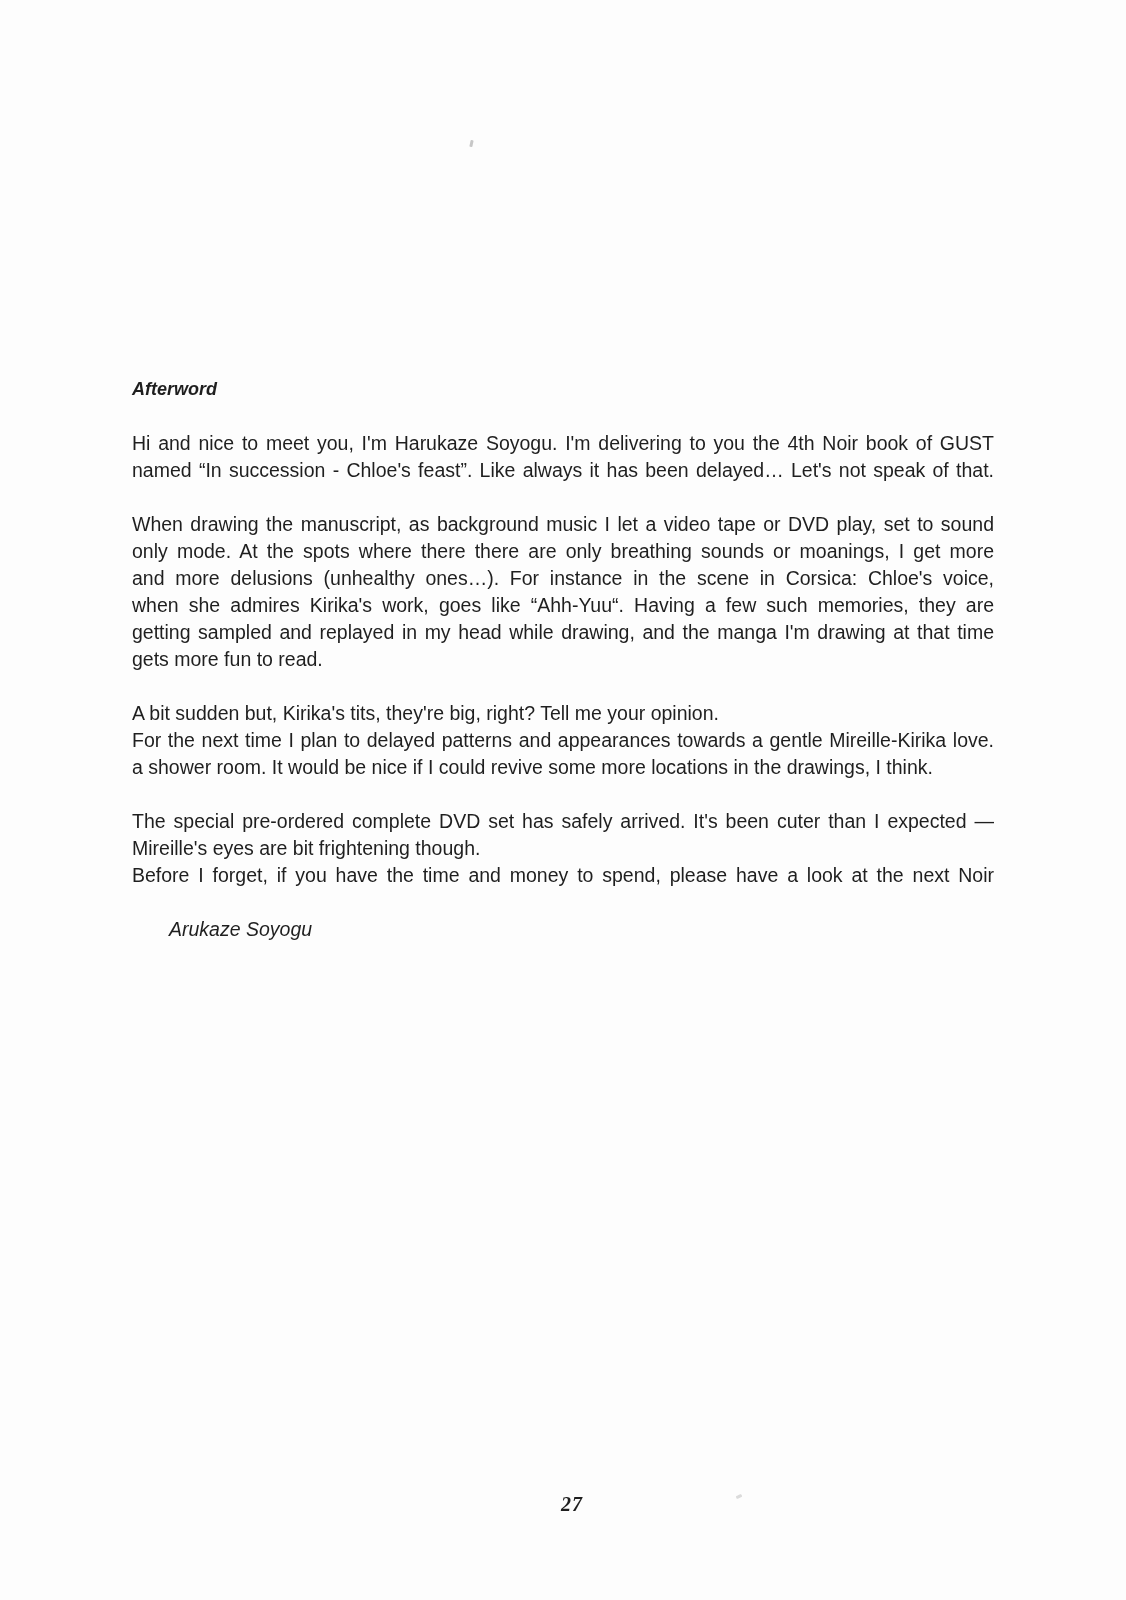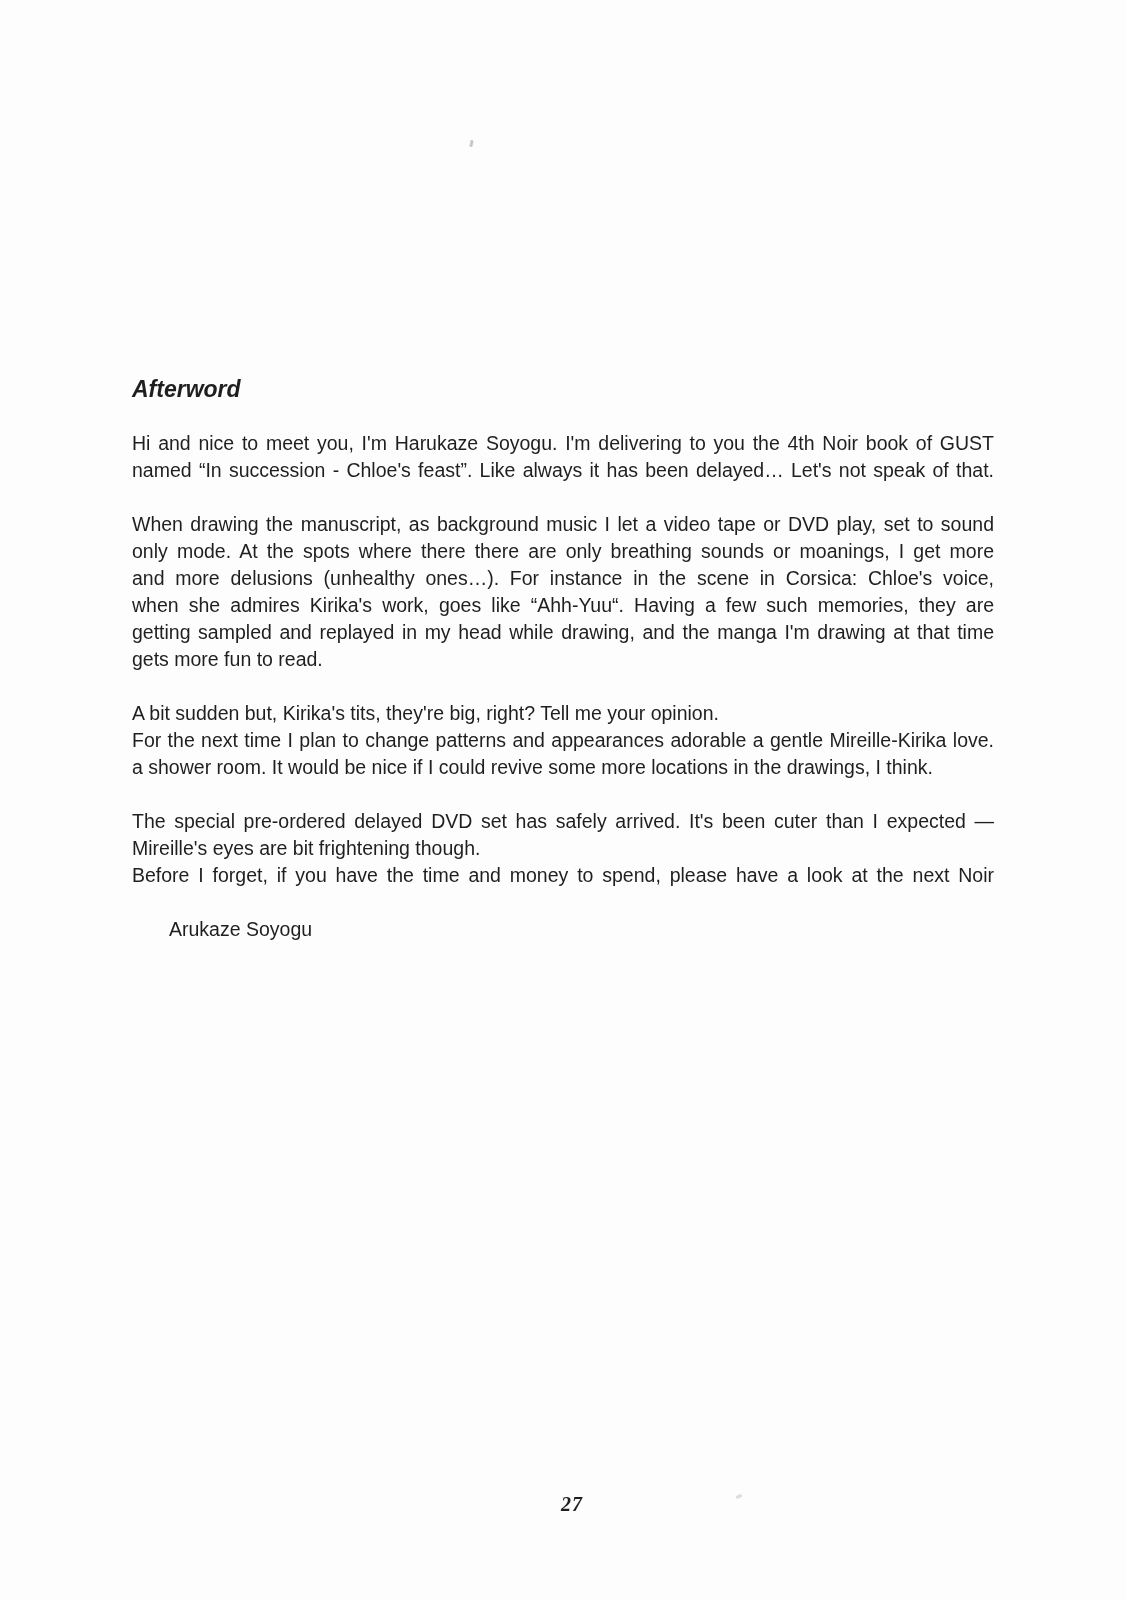--- a/index.html
+++ b/index.html
@@ -16,28 +16,29 @@
     position: absolute;
     left: 132px;
     top: 376px;
     width: 878px;
     font-size: 19.5px;
     line-height: 27px;
   }
   .heading {
     font-weight: bold;
     font-style: italic;
-    font-size: 23px;
+    font-size: 18px;
     line-height: 27px;
     margin: 0 0 27px 0;
   }
   .para { margin: 0 16px 27px 0; }
   .ln { text-align: left; white-space: normal; }
   .jl { text-align: justify; text-align-last: justify; }
   .signature {
+    font-style: italic;
     padding-left: 37px;
     line-height: 27px;
   }
   .page-number {
     position: absolute;
     top: 1493px;
     left: 0;
     width: 1126px;
     text-align: center;
     font-family: "Liberation Serif", serif;
@@ -78,26 +79,26 @@
       <div class="ln jl">When drawing the manuscript, as background music I let a video tape or DVD play, set to sound</div>
       <div class="ln jl">only mode. At the spots where there there are only breathing sounds or moanings, I get more</div>
       <div class="ln jl">and more delusions (unhealthy ones…). For instance in the scene in Corsica: Chloe's voice,</div>
       <div class="ln jl">when she admires Kirika's work, goes like “Ahh-Yuu“. Having a few such memories, they are</div>
       <div class="ln jl">getting sampled and replayed in my head while drawing, and the manga I'm drawing at that time</div>
       <div class="ln">gets more fun to read.</div>
     </div>
 
     <div class="para">
       <div class="ln">A bit sudden but, Kirika's tits, they're big, right? Tell me your opinion.</div>
-      <div class="ln jl">For the next time I plan to change patterns and appearances adorable a gentle Mireille-Kirika love.</div>
+      <div class="ln jl">For the next time I plan to delayed patterns and appearances towards a gentle Mireille-Kirika love.</div>
       <div class="ln">a shower room. It would be nice if I could revive some more locations in the drawings, I think.</div>
     </div>
 
     <div class="para">
-      <div class="ln jl">The special pre-ordered delayed DVD set has safely arrived. It's been cuter than I expected —</div>
+      <div class="ln jl">The special pre-ordered complete DVD set has safely arrived. It's been cuter than I expected —</div>
       <div class="ln">Mireille's eyes are bit frightening though.</div>
       <div class="ln jl">Before I forget, if you have the time and money to spend, please have a look at the next Noir</div>
     </div>
 
     <div class="signature">Arukaze Soyogu</div>
 
   </div>
 
   <div class="page-number">27</div>
 

